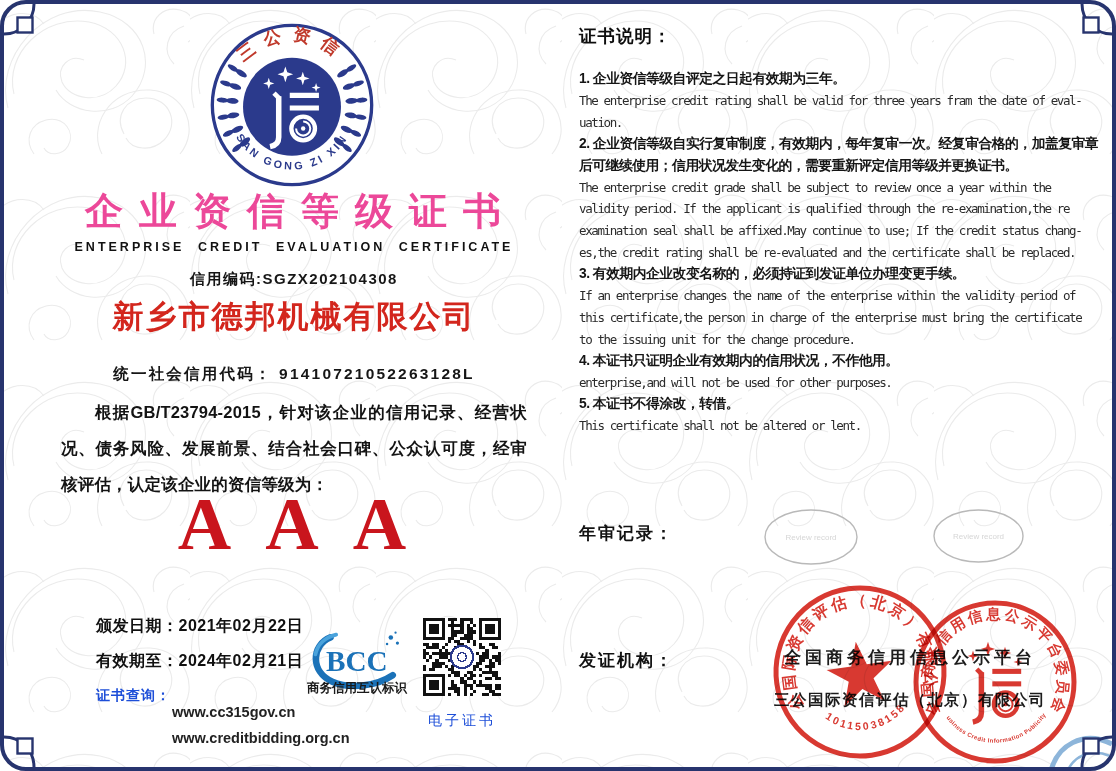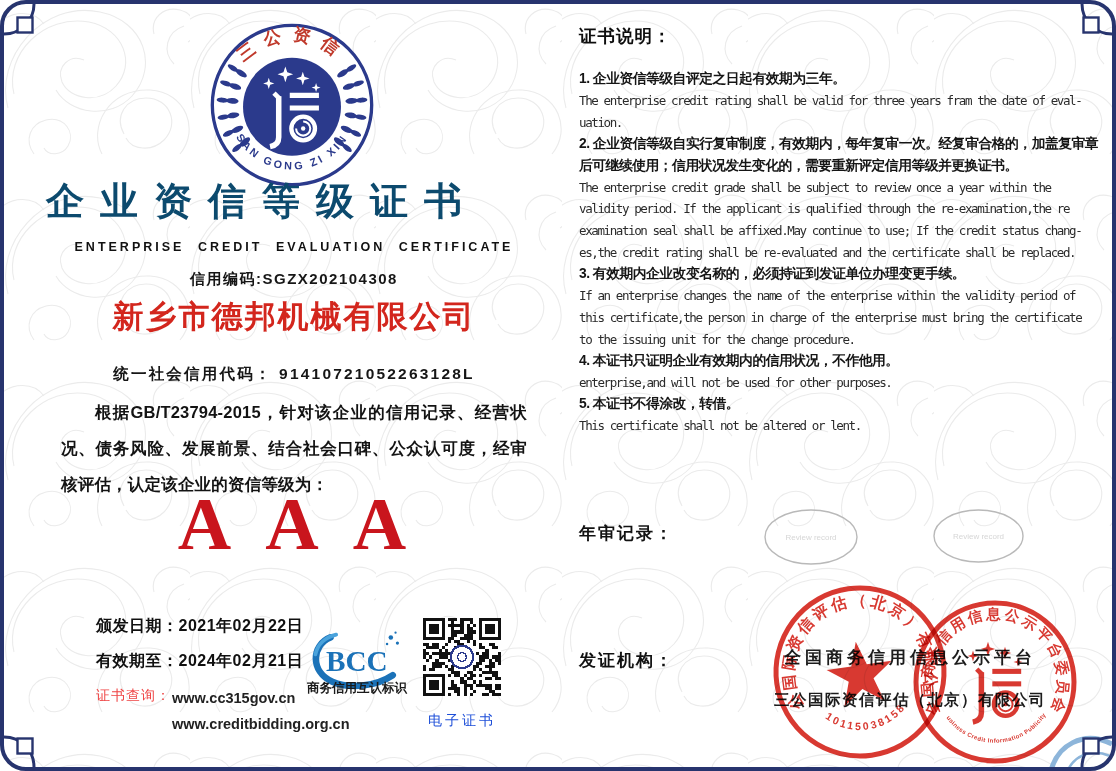--- a/index.html
+++ b/index.html
@@ -9,41 +9,41 @@
   svg{display:block;}
   .bg{position:absolute;left:0;top:0;z-index:0;}
   .corner{position:absolute;z-index:3;width:40px;height:40px;}
   .corner.tl{left:0;top:0;}
   .corner.tr{right:0;top:0;transform:rotate(90deg);}
   .corner.br{right:0;bottom:0;transform:rotate(180deg);}
   .corner.bl{left:0;bottom:0;transform:rotate(270deg);}
 
   
   .logo{position:absolute;left:205px;top:18px;z-index:2;}
-  .title-zh{position:absolute;left:28px;top:172px;width:524px;text-align:left;z-index:2;
-            font-family:"Liberation Serif",serif;font-weight:700;font-size:38px;color:#0c4a6e;
+  .title-zh{position:absolute;left:28px;top:182px;width:524px;text-align:center;z-index:2;
+            font-family:"Liberation Serif",serif;font-weight:700;font-size:38px;color:#ec4899;
             letter-spacing:16px;padding-left:14px;box-sizing:border-box;}
   .title-en{position:absolute;left:28px;top:236px;width:524px;text-align:center;z-index:2;
             font-weight:700;font-size:12.5px;color:#111;letter-spacing:3px;word-spacing:7px;}
   .credit-code{position:absolute;left:28px;top:266px;width:524px;text-align:center;z-index:2;
             font-weight:700;font-size:15px;color:#161616;letter-spacing:1.5px;}
   .company{position:absolute;left:28px;top:292px;width:524px;text-align:center;z-index:2;
             font-weight:700;font-size:31px;color:#d3261d;letter-spacing:2px;}
   .uscc{position:absolute;left:28px;top:360px;width:524px;text-align:center;z-index:2;
             font-weight:700;font-size:15.5px;color:#161616;letter-spacing:2.2px;}
   .para{position:absolute;left:57px;top:390px;width:466px;z-index:2;
             font-weight:600;font-size:16.5px;line-height:36px;color:#131313;
             text-indent:34px;text-align:justify;letter-spacing:0.2px;}
   .rating{position:absolute;left:28px;top:478px;width:524px;text-align:center;z-index:2;
             font-family:"Liberation Serif",serif;font-weight:700;font-size:74px;color:#c9151d;
             letter-spacing:34px;padding-left:30px;box-sizing:border-box;}
   .dates{position:absolute;left:92px;top:612px;z-index:2;font-weight:700;font-size:16px;color:#101010;}
   .dates .row{margin-bottom:14px;letter-spacing:0.5px;}
-  .query-label{position:absolute;left:92px;top:683px;z-index:2;font-weight:400;font-size:14px;color:#ef4444;letter-spacing:1px;}
-  .urls{position:absolute;left:168px;top:681px;z-index:2;font-weight:700;font-size:14.5px;color:#222;line-height:26px;}
+  .query-label{position:absolute;left:92px;top:683px;z-index:2;font-weight:700;font-size:14px;color:#1d4ed8;letter-spacing:1px;}
+  .urls{position:absolute;left:168px;top:695px;z-index:2;font-weight:700;font-size:14.5px;color:#222;line-height:26px;}
   .bcc{position:absolute;left:303px;top:624px;z-index:2;}
   .bcc-caption{position:absolute;left:291px;top:676px;width:124px;text-align:center;z-index:2;
             font-weight:700;font-size:12.5px;color:#1a1a1a;}
   .qr{position:absolute;left:419px;top:614px;z-index:2;}
   .qr-caption{position:absolute;left:406px;top:708px;width:104px;text-align:center;z-index:2;
             font-family:"Liberation Serif",serif;font-size:14px;color:#1d4ed8;letter-spacing:3px;}
 
   
   .notes-h{position:absolute;left:575px;top:20px;z-index:2;font-weight:700;font-size:17.5px;color:#0d0d0d;letter-spacing:1px;}
   .notes{position:absolute;left:575px;top:64px;width:517px;z-index:2;}

